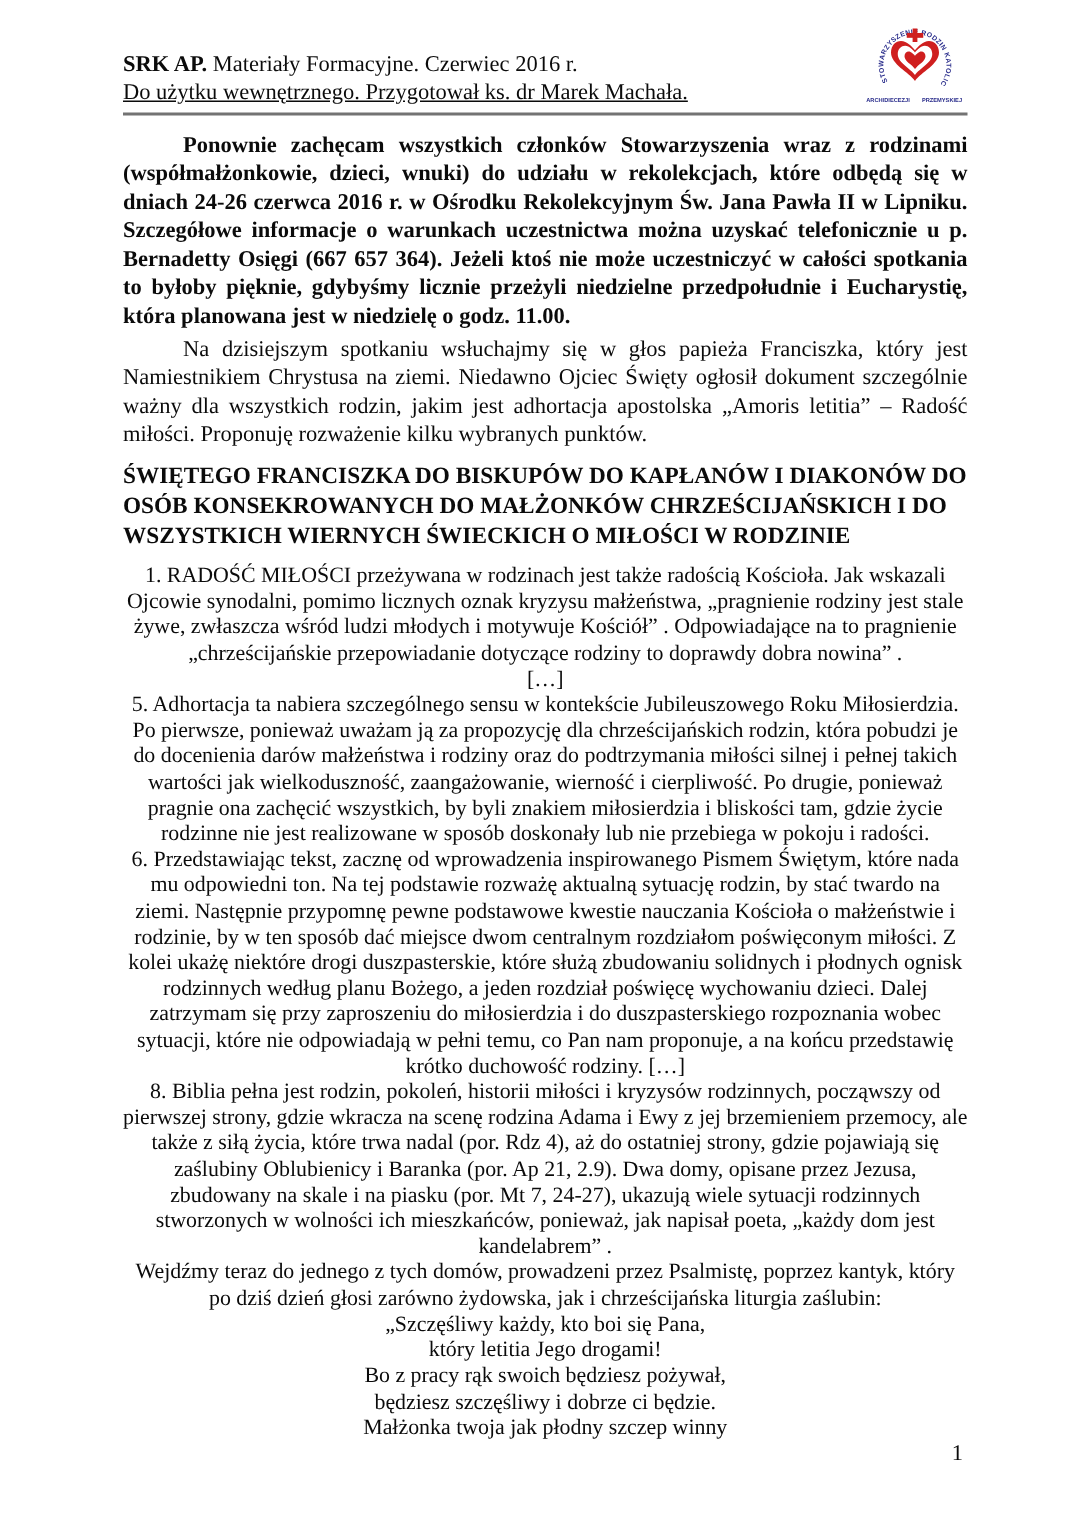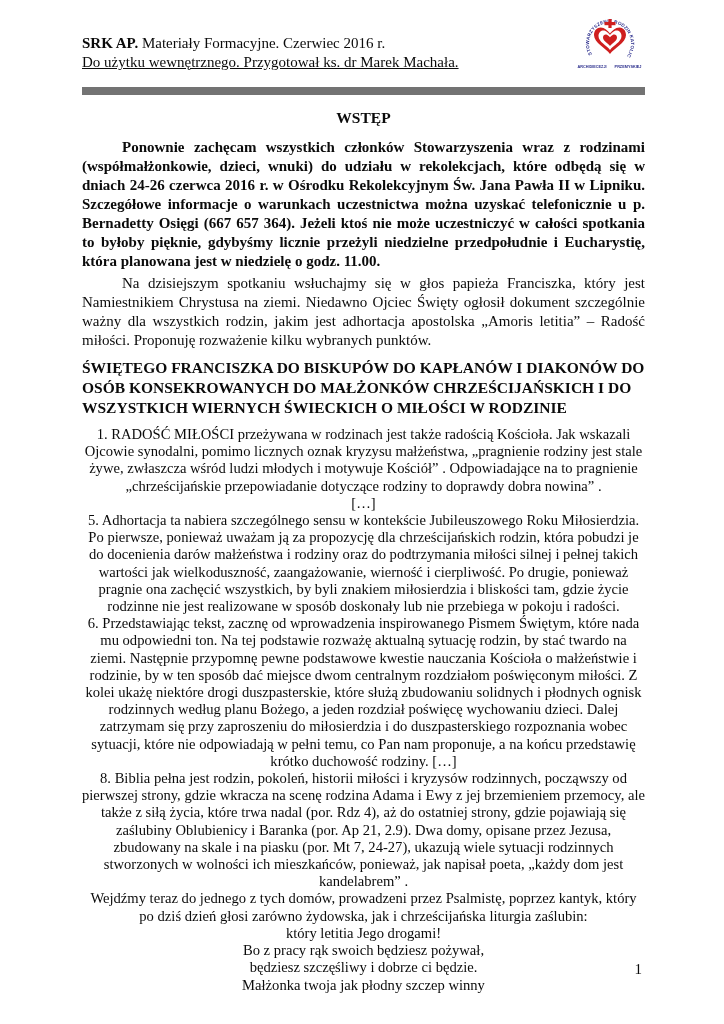--- a/index.html
+++ b/index.html
@@ -2,21 +2,21 @@
 <html><head>
 <meta charset="utf-8">
 <style>
   html,body { margin:0; padding:0; background:#ffffff; }
   .page {
     position:relative; width:724px; height:1024px; background:#ffffff;
     overflow:hidden; font-family:"Liberation Serif", serif; color:#0b0b0b;
   }
   .content { position:absolute; left:82px; top:34px; width:563px; }
 
-  .header { position:relative; border-bottom:8px solid #737373; padding-bottom:15px; }
+  .header { position:relative; border-bottom:2px solid #737373; padding-bottom:3px; }
   .h-line1 { font-size:15px; line-height:19px; }
   .h-line1 .bold { font-weight:bold; }
   .h-line2 { font-size:15px; line-height:19px; text-decoration:underline; }
   .logo { position:absolute; top:-22px; right:2px; width:66px; height:58px; }
 
   h1.title { text-align:center; font-size:15.5px; font-weight:bold; margin:14px 0 0 0; line-height:18px; }
 
   p.intro { font-size:15px; line-height:19px; text-align:justify; text-indent:40px; margin:0; }
   p.intro.bold-par { font-weight:bold; margin-top:11px; }
   p.intro.reg-par { margin-top:3px; }
@@ -55,39 +55,39 @@
             <path d="M33,42 C29,36 17,31 17,23 C17,17 22,14 26.5,16 C30,17.5 33,21.5 33,21.5 C33,21.5 36,17.5 39.5,16 C44,14 49,17 49,23 C49,31 37,36 33,42 Z" fill="#cf1f1f"></path>
             <path d="M33,38 C30,33.5 21.5,30 21.5,24 C21.5,19.5 25.5,17.5 28.5,19 C31,20.2 33,23 33,23 C33,23 35,20.2 37.5,19 C40.5,17.5 44.5,19.5 44.5,24 C44.5,30 36,33.5 33,38 Z" fill="#ffffff"></path>
             <path d="M33,34 C31,31 26,29 26,25.5 C26,23 28.2,21.8 30,22.7 C31.5,23.4 33,25.2 33,25.2 C33,25.2 34.5,23.4 36,22.7 C37.8,21.8 40,23 40,25.5 C40,29 35,31 33,34 Z" fill="#cf1f1f"></path>
           </g>
           <text x="15" y="56" text-anchor="middle" font-family="Liberation Sans, sans-serif" font-size="3.8" font-weight="bold" fill="#2b2e8c">ARCHIDIECEZJI</text>
           <text x="51" y="56" text-anchor="middle" font-family="Liberation Sans, sans-serif" font-size="3.8" font-weight="bold" fill="#2b2e8c">PRZEMYSKIEJ</text>
         </svg>
       </div>
     </div>
 
-    <h1 class="title">WSTĘP</h1>
 
     <p class="intro bold-par">Ponownie zachęcam wszystkich członków Stowarzyszenia wraz z rodzinami (współmałżonkowie, dzieci, wnuki) do udziału w rekolekcjach, które odbędą się w dniach 24-26 czerwca 2016 r. w Ośrodku Rekolekcyjnym Św. Jana Pawła II w Lipniku. Szczegółowe informacje o warunkach uczestnictwa można uzyskać telefonicznie u p. Bernadetty Osięgi (667 657 364). Jeżeli ktoś nie może uczestniczyć w całości spotkania to byłoby pięknie, gdybyśmy licznie przeżyli niedzielne przedpołudnie i Eucharystię, która planowana jest w niedzielę o godz. 11.00.</p>
 
     <p class="intro reg-par">Na dzisiejszym spotkaniu wsłuchajmy się w głos papieża Franciszka, który jest Namiestnikiem Chrystusa na ziemi. Niedawno Ojciec Święty ogłosił dokument szczególnie ważny dla wszystkich rodzin, jakim jest adhortacja apostolska „Amoris letitia” – Radość miłości. Proponuję rozważenie kilku wybranych punktów.</p>
 
     <div class="heading">
         <p>ŚWIĘTEGO FRANCISZKA DO BISKUPÓW DO KAPŁANÓW I DIAKONÓW DO</p>
         <p>OSÓB KONSEKROWANYCH DO MAŁŻONKÓW CHRZEŚCIJAŃSKICH I DO</p>
         <p>WSZYSTKICH WIERNYCH ŚWIECKICH O MIŁOŚCI W RODZINIE</p>
       </div>
 
     <div class="body-block">
         <p>1. RADOŚĆ MIŁOŚCI przeżywana w rodzinach jest także radością Kościoła. Jak wskazali Ojcowie synodalni, pomimo licznych oznak kryzysu małżeństwa, „pragnienie rodziny jest stale żywe, zwłaszcza wśród ludzi młodych i motywuje Kościół” . Odpowiadające na to pragnienie „chrześcijańskie przepowiadanie dotyczące rodziny to doprawdy dobra nowina” .</p>
         <p>[…]</p>
         <p>5. Adhortacja ta nabiera szczególnego sensu w kontekście Jubileuszowego Roku Miłosierdzia. Po pierwsze, ponieważ uważam ją za propozycję dla chrześcijańskich rodzin, która pobudzi je do docenienia darów małżeństwa i rodziny oraz do podtrzymania miłości silnej i pełnej takich wartości jak wielkoduszność, zaangażowanie, wierność i cierpliwość. Po drugie, ponieważ pragnie ona zachęcić wszystkich, by byli znakiem miłosierdzia i bliskości tam, gdzie życie rodzinne nie jest realizowane w sposób doskonały lub nie przebiega w pokoju i radości.</p>
         <p>6. Przedstawiając tekst, zacznę od wprowadzenia inspirowanego Pismem Świętym, które nada mu odpowiedni ton. Na tej podstawie rozważę aktualną sytuację rodzin, by stać twardo na ziemi. Następnie przypomnę pewne podstawowe kwestie nauczania Kościoła o małżeństwie i rodzinie, by w ten sposób dać miejsce dwom centralnym rozdziałom poświęconym miłości. Z kolei ukażę niektóre drogi duszpasterskie, które służą zbudowaniu solidnych i płodnych ognisk rodzinnych według planu Bożego, a jeden rozdział poświęcę wychowaniu dzieci. Dalej zatrzymam się przy zaproszeniu do miłosierdzia i do duszpasterskiego rozpoznania wobec sytuacji, które nie odpowiadają w pełni temu, co Pan nam proponuje, a na końcu przedstawię krótko duchowość rodziny. […]</p>
         <p>8. Biblia pełna jest rodzin, pokoleń, historii miłości i kryzysów rodzinnych, począwszy od pierwszej strony, gdzie wkracza na scenę rodzina Adama i Ewy z jej brzemieniem przemocy, ale także z siłą życia, które trwa nadal (por. Rdz 4), aż do ostatniej strony, gdzie pojawiają się zaślubiny Oblubienicy i Baranka (por. Ap 21, 2.9). Dwa domy, opisane przez Jezusa, zbudowany na skale i na piasku (por. Mt 7, 24-27), ukazują wiele sytuacji rodzinnych stworzonych w wolności ich mieszkańców, ponieważ, jak napisał poeta, „każdy dom jest kandelabrem” .</p>
         <p>Wejdźmy teraz do jednego z tych domów, prowadzeni przez Psalmistę, poprzez kantyk, który po dziś dzień głosi zarówno żydowska, jak i chrześcijańska liturgia zaślubin:</p>
+        <p>„Szczęśliwy każdy, kto boi się Pana,</p>
         <p>który letitia Jego drogami!</p>
         <p>Bo z pracy rąk swoich będziesz pożywał,</p>
         <p>będziesz szczęśliwy i dobrze ci będzie.</p>
         <p>Małżonka twoja jak płodny szczep winny</p>
       </div>
 
   </div>
 
   <div class="pagenum">1</div>
 </div>

